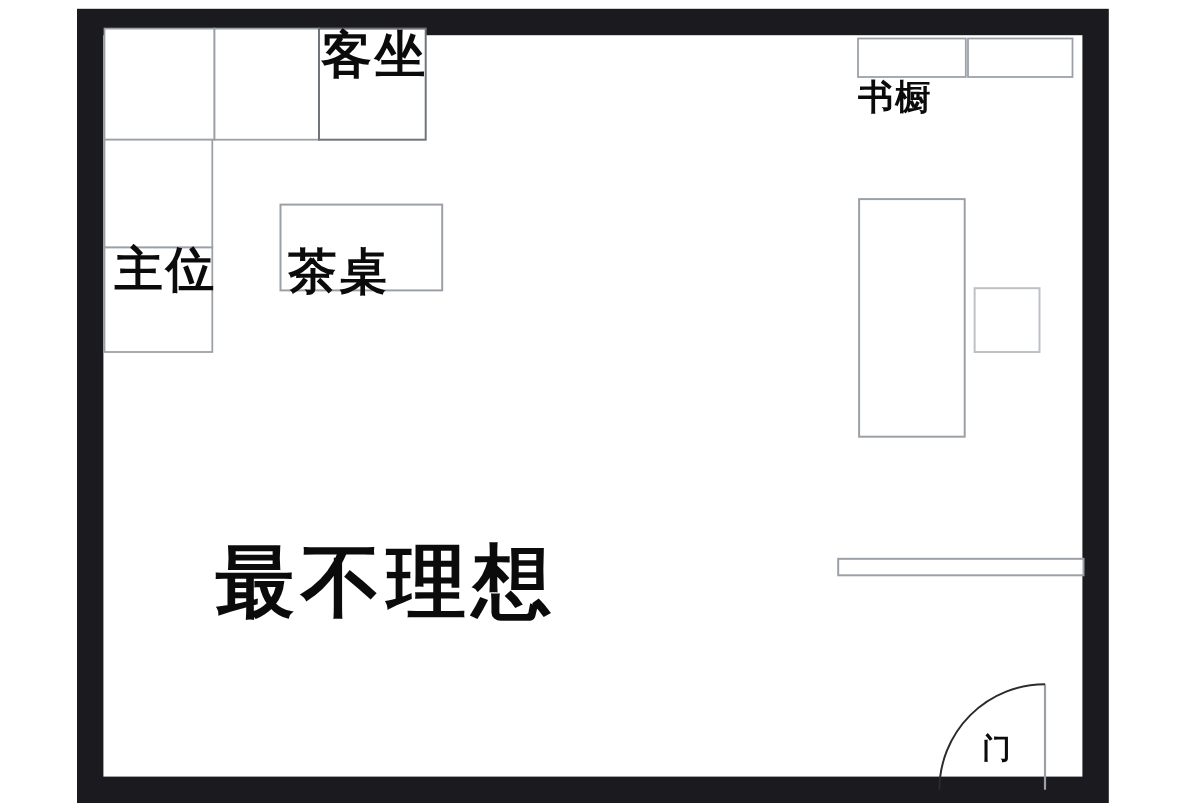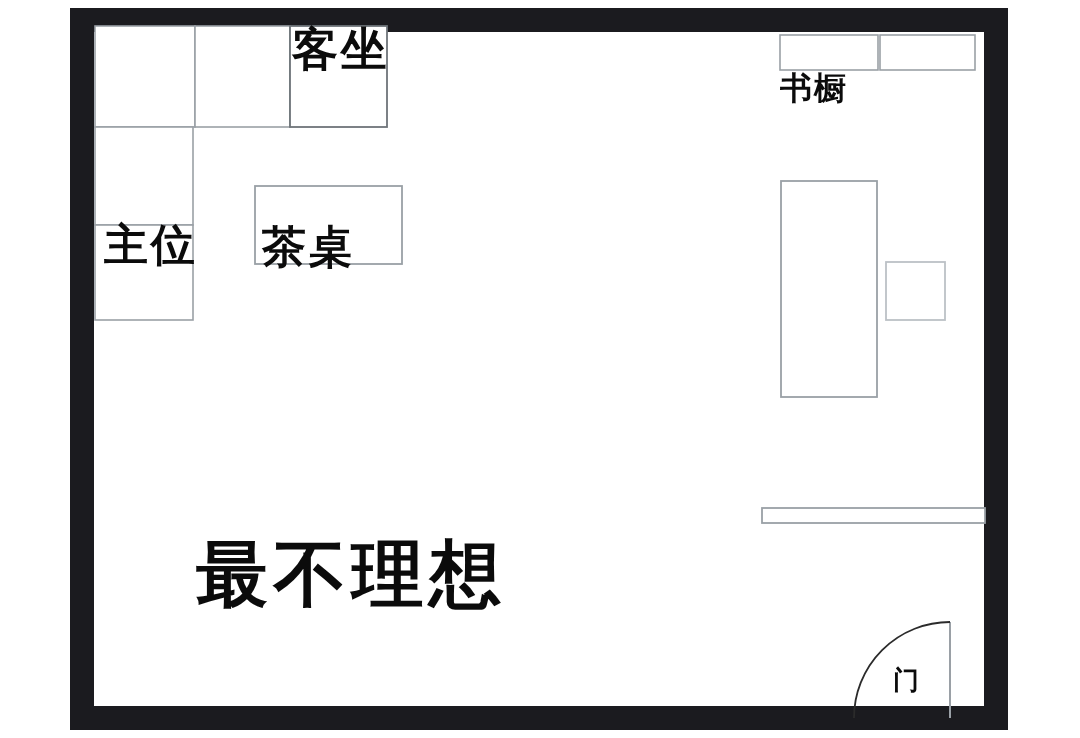--- a/index.html
+++ b/index.html
@@ -33,21 +33,21 @@
     white-space: nowrap;
     letter-spacing: 0.06em;
     font-weight: 700;
     line-height: 1;
   }
   .lbl-guest-seat  { left: 292px; top: 27px;  font-size: 46px; }
   .lbl-bookcase    { left: 780px; top: 72px;  font-size: 32px; }
   .lbl-tea-table   { left: 262px; top: 192px; font-size: 44px; margin-top: 34px; }
   .lbl-head-seat   { left: 104px; top: 224px; font-size: 44px; }
   .lbl-office-desk { left: 614px; top: 270px; font-size: 46px; }
-  .lbl-title       { left: 196px; top: 494px; font-size: 72px; letter-spacing: 0.08em; margin-top: 45px; }
+  .lbl-title       { left: 196px; top: 494px; font-size: 72px; letter-spacing: 0.08em; }
   .lbl-door        { left: 893px; top: 668px; font-size: 26px; font-weight: 700; }
 </style>
 </head>
 <body>
 
 <div id="floorplan">
 
   <svg id="plan-svg" viewBox="0 0 1080 738">
 
     <rect x="70" y="8" width="938" height="722" fill="#ffffff"></rect>

